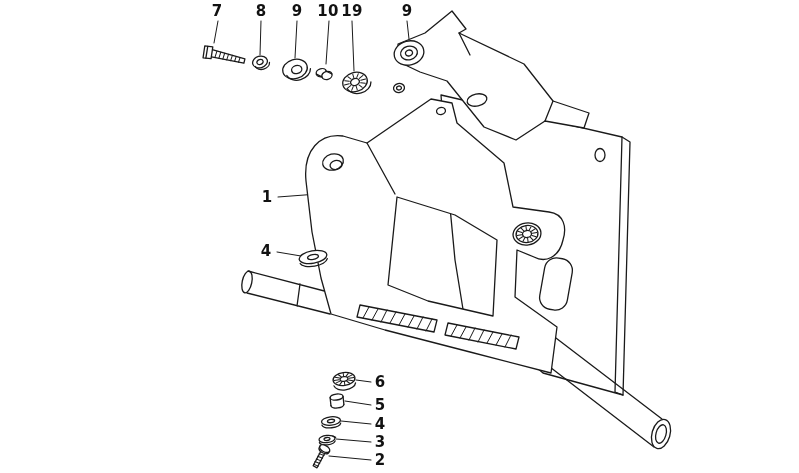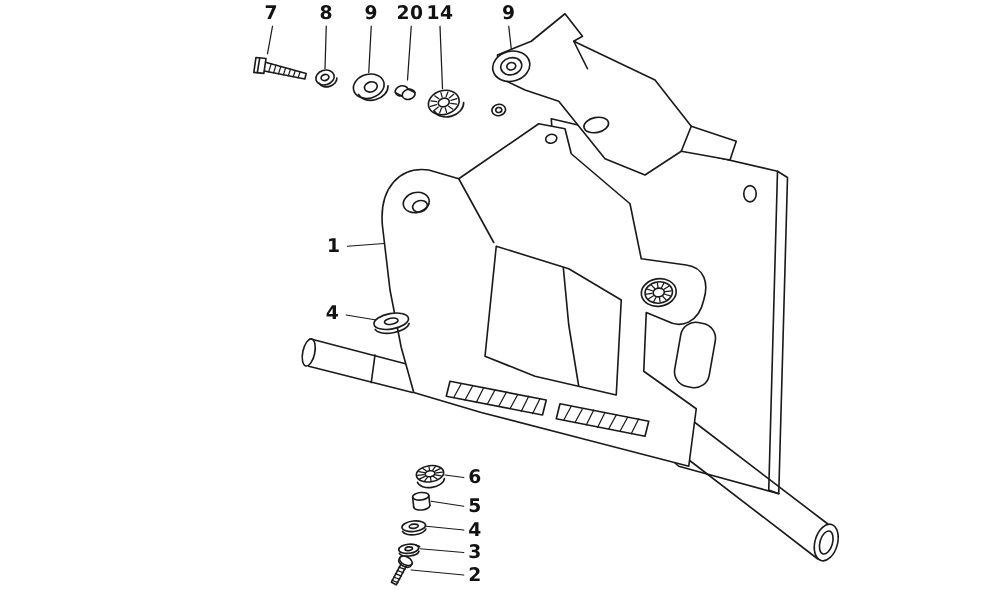--- a/index.html
+++ b/index.html
@@ -157,22 +157,22 @@
         <path d="M-2.2,2.5 L-2.2,19 M2.2,2.5 L2.2,19 M-2.2,19 L2.2,19"></path>
         <path stroke-width="1" d="M-2.6,5.5 L2.6,4.9 M-2.6,8.5 L2.6,7.9 M-2.6,11.5 L2.6,10.9 M-2.6,14.5 L2.6,13.9 M-2.6,17.5 L2.6,16.9"></path>
       </g>
 
     </g>
   </svg>
 
   <div class="callout" style="left:217px;top:11px">7</div>
   <div class="callout" style="left:261px;top:11px">8</div>
   <div class="callout" style="left:297px;top:11px">9</div>
-  <div class="callout" style="left:328px;top:11px">20</div>
-  <div class="callout" style="left:352px;top:11px">14</div>
+  <div class="callout" style="left:328px;top:11px">10</div>
+  <div class="callout" style="left:352px;top:11px">19</div>
   <div class="callout" style="left:407px;top:11px">9</div>
   <div class="callout" style="left:267px;top:197px">1</div>
   <div class="callout" style="left:266px;top:251px">4</div>
   <div class="callout" style="left:380px;top:382px">6</div>
   <div class="callout" style="left:380px;top:405px">5</div>
   <div class="callout" style="left:380px;top:424px">4</div>
   <div class="callout" style="left:380px;top:442px">3</div>
   <div class="callout" style="left:380px;top:460px">2</div>
 
 </div>

